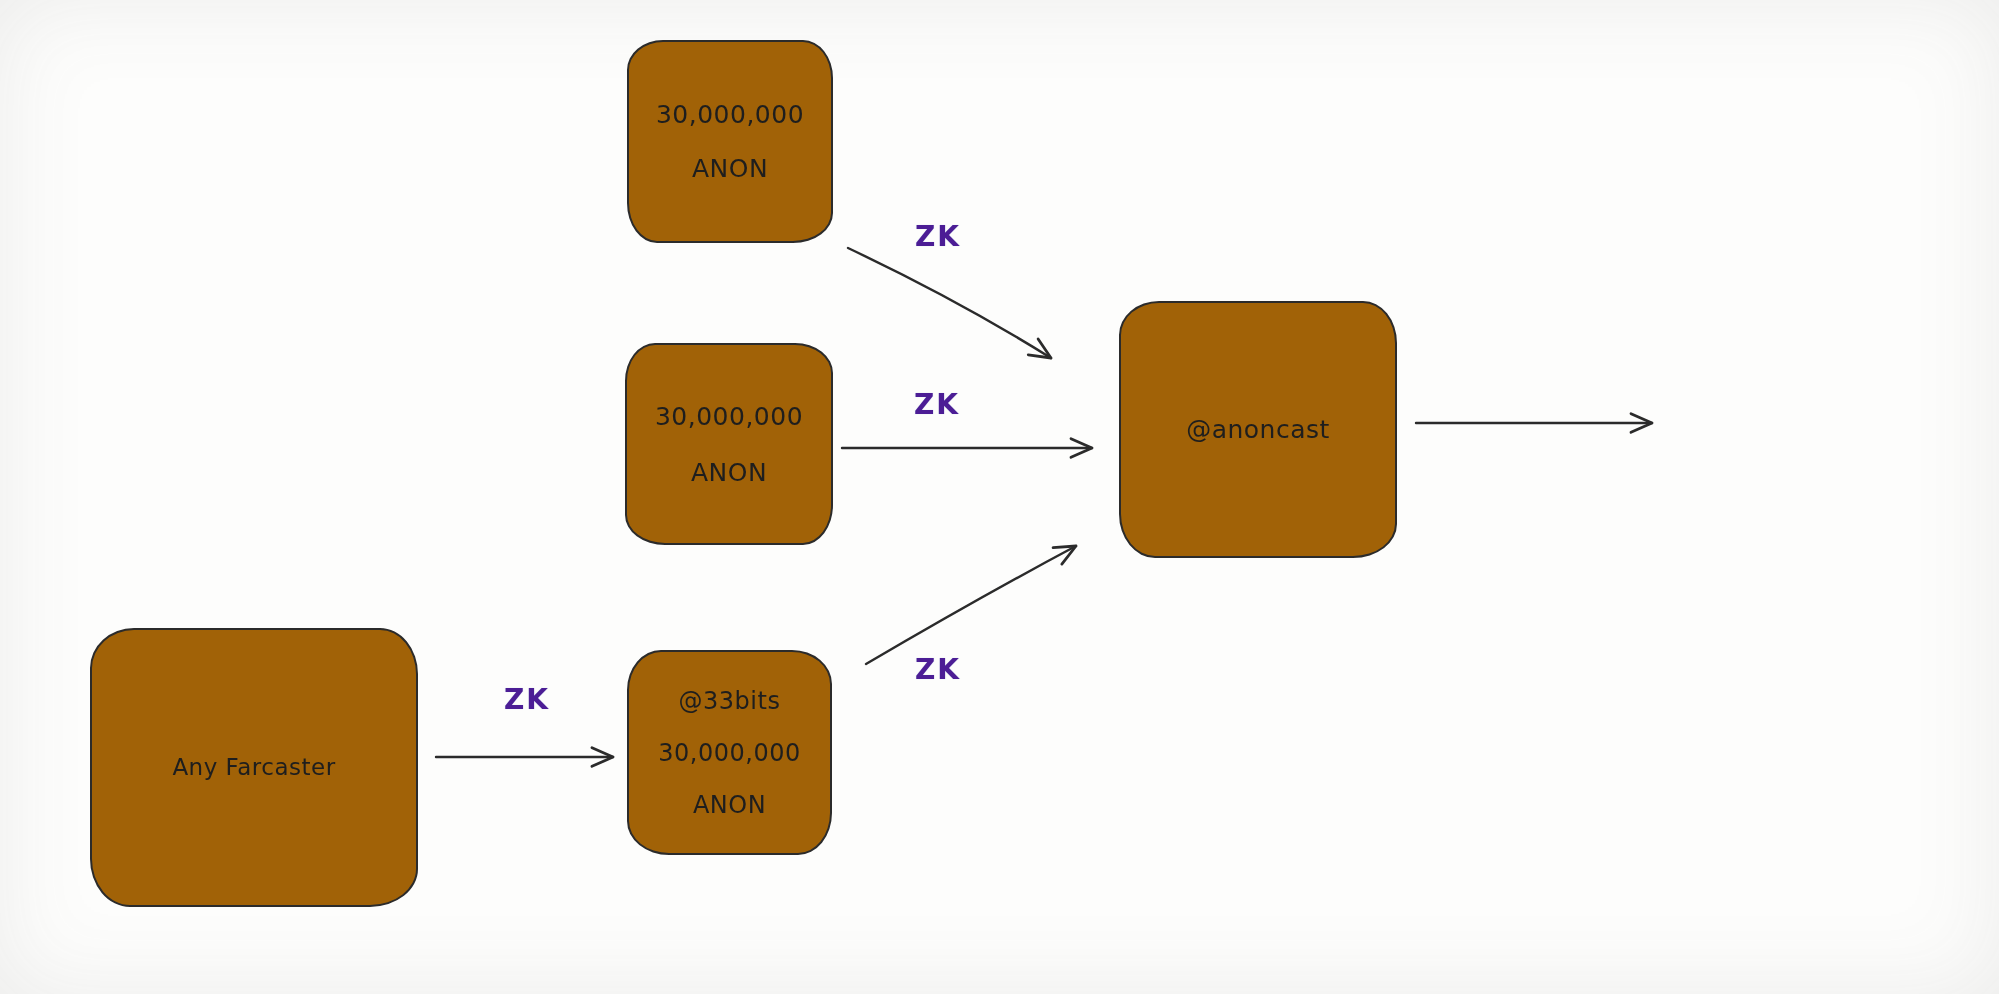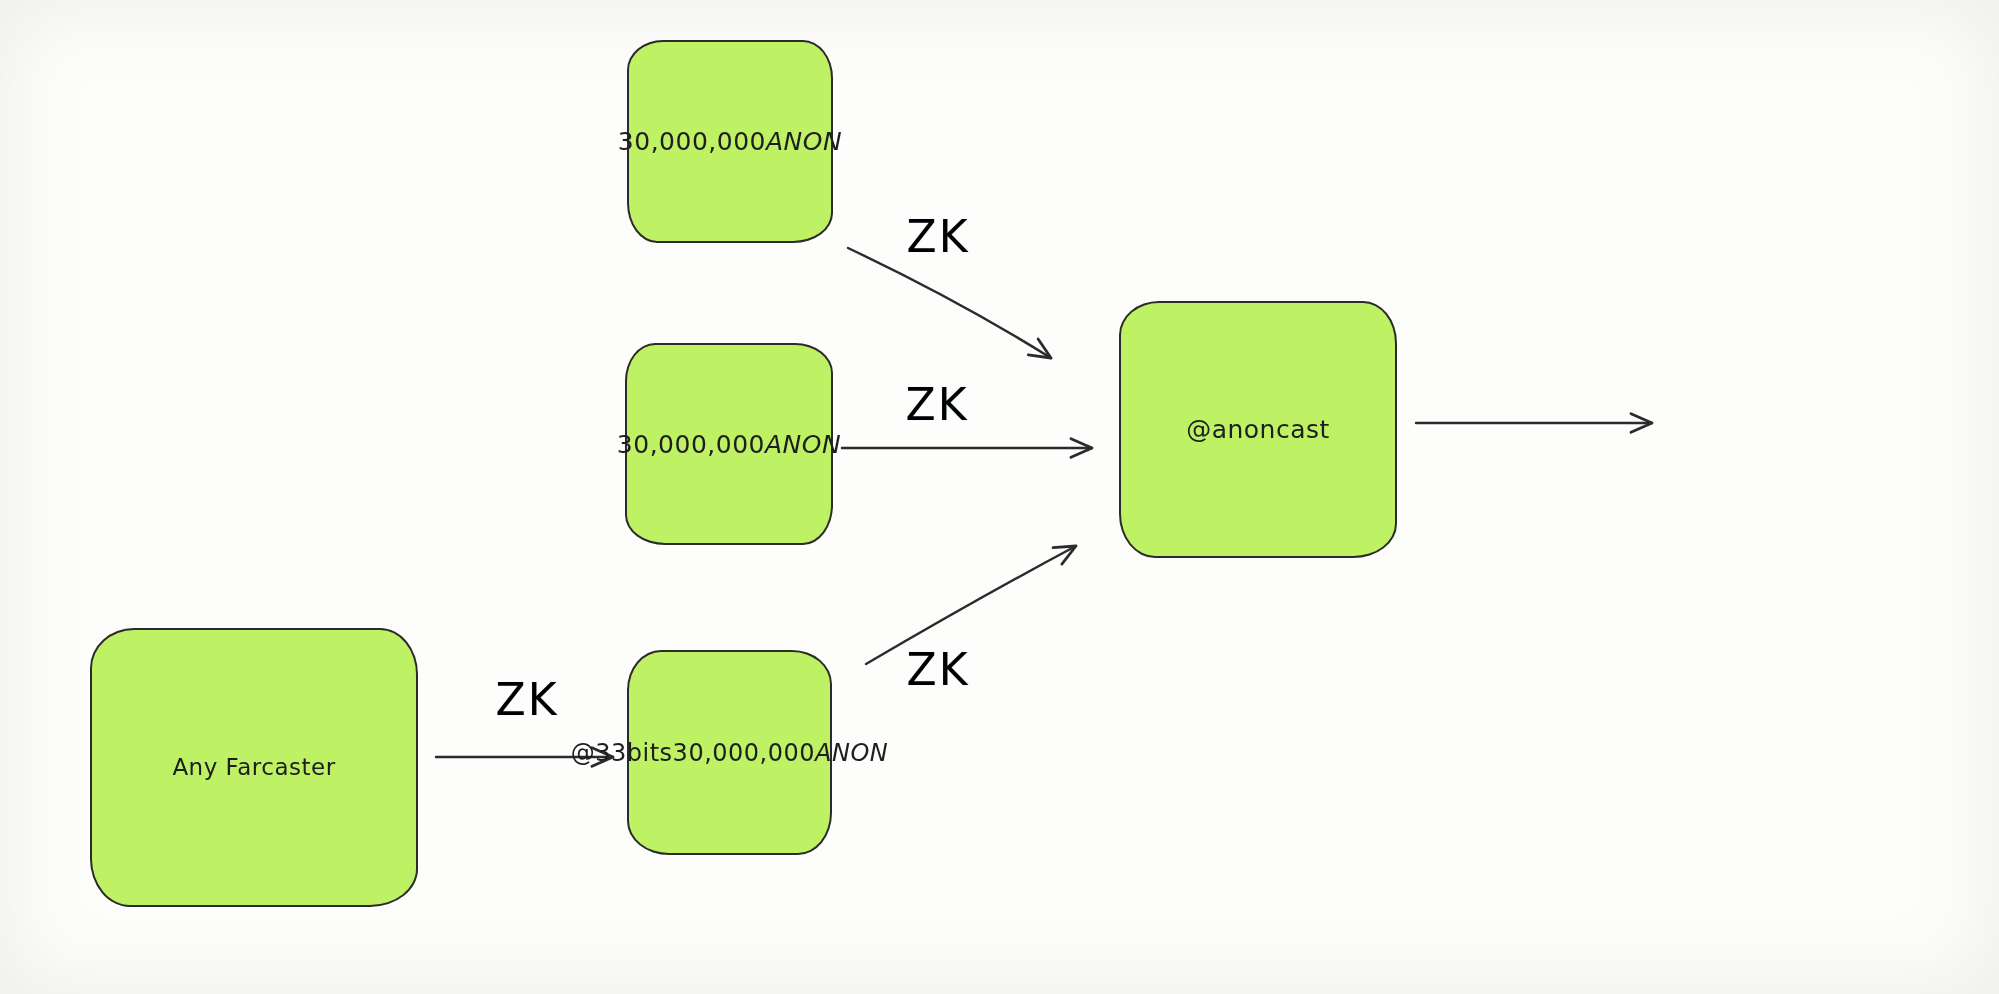--- a/index.html
+++ b/index.html
@@ -17,33 +17,34 @@
     box-shadow: inset 0 0 90px rgba(90,90,90,0.10);
   }
   svg.arrow-layer {
     position: absolute;
     inset: 0;
     width: 100%;
     height: 100%;
   }
   .node {
     position: absolute;
-    background: #bef264;
+    background: #a16207;
     border: 2.5px solid #2b2b2b;
     color: #1e1e1e;
     display: flex;
+    flex-direction: column;
     align-items: center;
     justify-content: center;
     text-align: center;
     font-size: 25px;
     letter-spacing: 0.5px;
     box-sizing: border-box;
   }
   .node .line { display: block; }
-  .node .line.slanted { font-style: italic; }
+  .node .line.slanted { }
   #node-anon-top {
     left: 627px; top: 40px; width: 206px; height: 203px;
     border-radius: 36px 30px 40px 30px / 30px 38px 30px 40px;
     row-gap: 25px;
   }
   #node-anon-mid {
     left: 625px; top: 343px; width: 208px; height: 202px;
     border-radius: 30px 38px 30px 40px / 38px 30px 40px 30px;
     row-gap: 27px;
   }
@@ -64,23 +65,23 @@
     border-radius: 40px 34px 44px 36px / 34px 42px 34px 44px;
   }
   #node-cast {
     left: 1677px; top: 300px; width: 278px; height: 256px;
     border-radius: 36px 44px 36px 46px / 44px 36px 46px 36px;
     row-gap: 26px;
   }
   .zk-label {
     position: absolute;
     transform: translate(-50%, -50%);
-    color: #000000;
-    font-size: 44px;
-    font-weight: 400;
+    color: #4c1d95;
+    font-size: 28px;
+    font-weight: 700;
     letter-spacing: 2px;
     line-height: 1;
     text-shadow: 0 0 1px rgba(60,123,191,0.35);
   }
   #zk-top    { left: 938px; top: 237px; }
   #zk-mid    { left: 937px; top: 405px; }
   #zk-bottom { left: 938px; top: 670px; }
   #zk-left   { left: 527px; top: 700px; }
 </style>
 </head>

